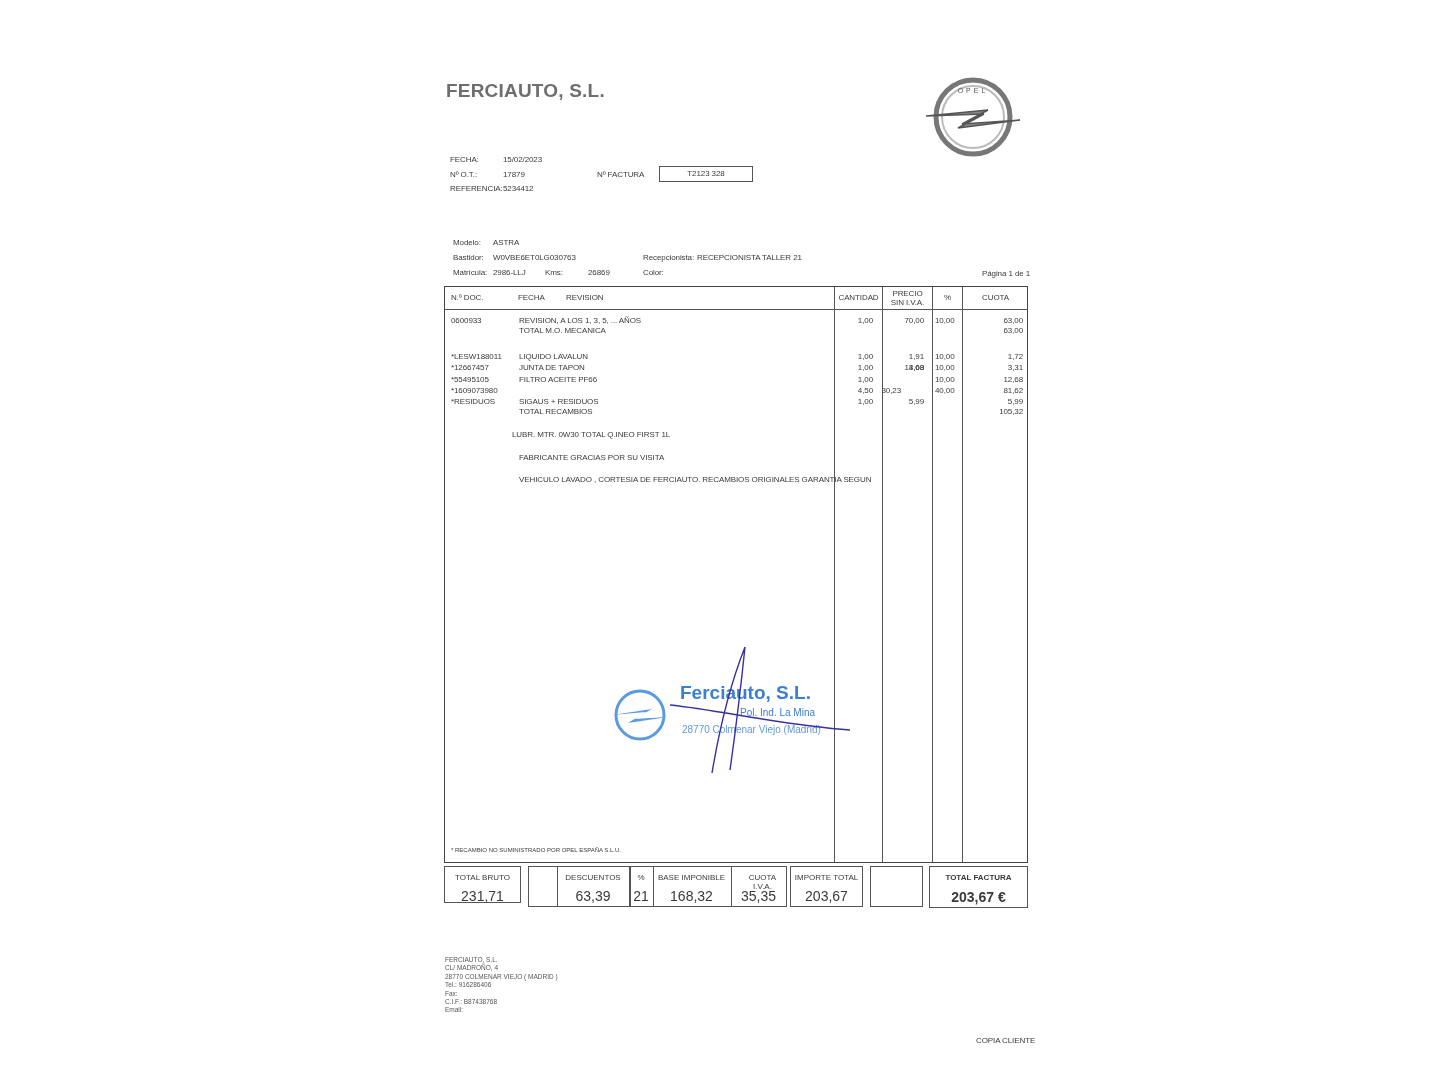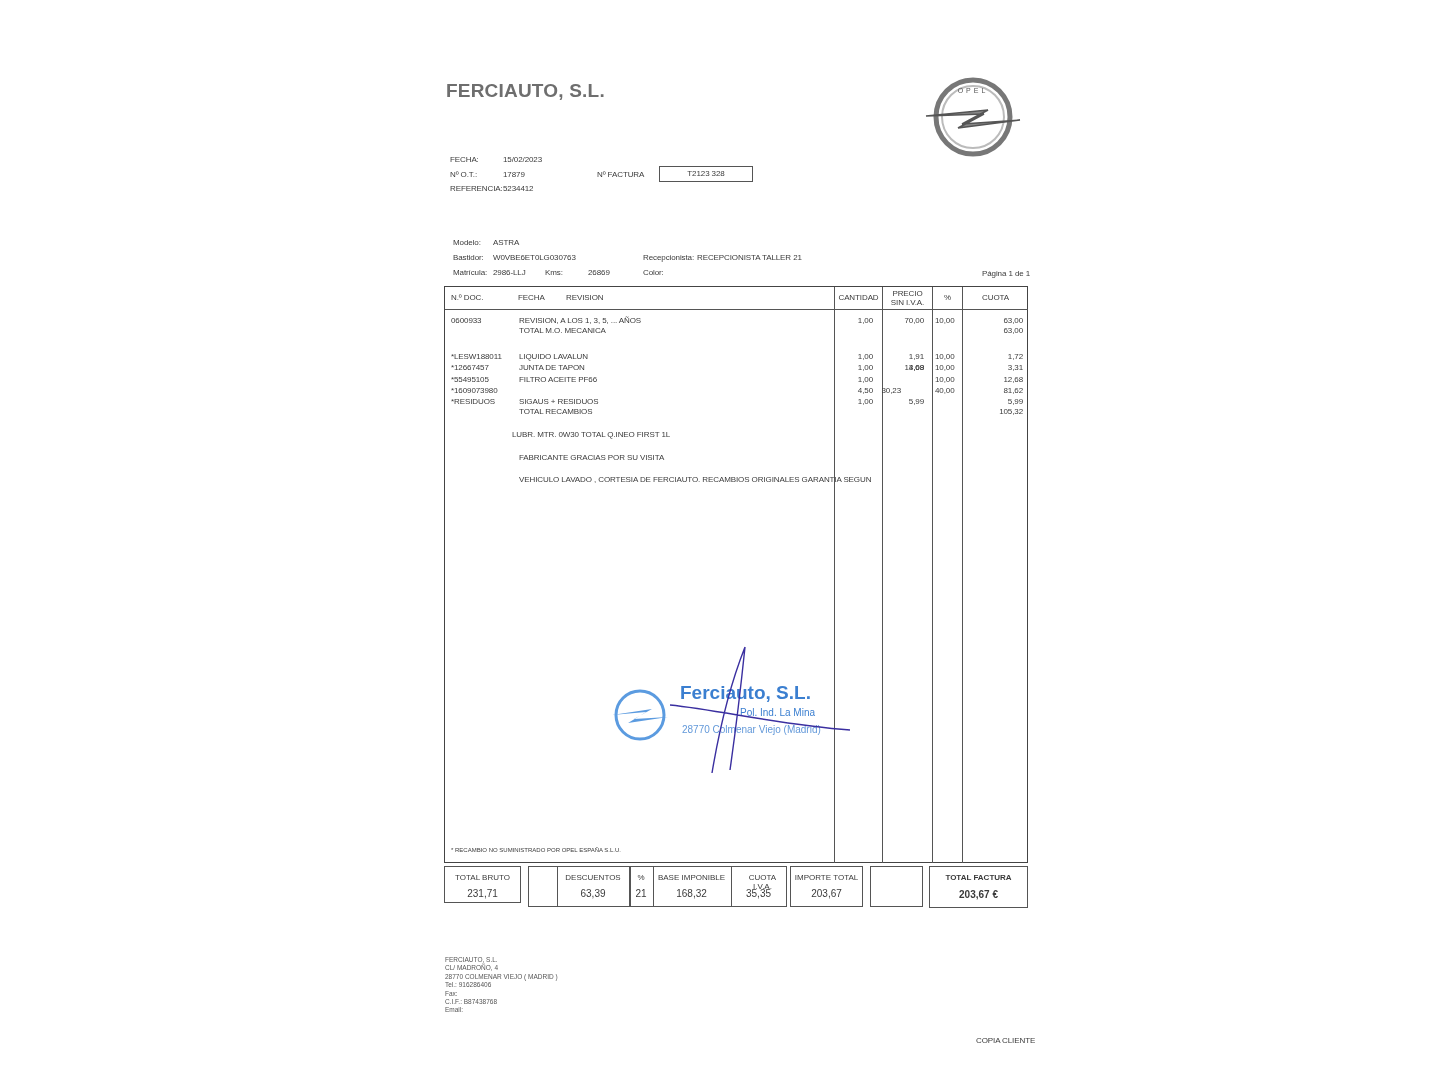--- a/index.html
+++ b/index.html
@@ -10,21 +10,21 @@
   .company-title { left:446px; top:80px; font-size:19px; font-weight:bold; color:#6e6e6e; letter-spacing:0.2px; }
   .logo { left:918px; top:76px; width:110px; height:82px; }
   .factura-box { left:659px; top:166px; width:92px; height:14px; border:1px solid #555; text-align:center; line-height:14px; }
   .table-frame { left:444px; top:286px; width:584px; height:577px; border:1px solid #444; box-sizing:border-box; }
   .hline { position:absolute; background:#555; height:1px; }
   .vline { position:absolute; background:#555; width:1px; }
   .r { text-align:right; }
   .c { text-align:center; }
   .box { position:absolute; border:1px solid #555; box-sizing:border-box; }
   .box-head { font-size:8px; text-align:center; position:absolute; left:0; right:0; top:6px; }
-  .box-val { font-size:10px; text-align:center; position:absolute; left:0; right:0; top:21px; }
+  .box-val { font-size:14px; text-align:center; position:absolute; left:0; right:0; top:21px; }
   .stamp { left:610px; top:645px; width:250px; height:130px; }
   .stamp-text { color:#3b7fd0; font-weight:bold; }
 </style>
 </head>
 <body>
 
 <div class="abs company-title">FERCIAUTO, S.L.</div>
 
 <svg class="abs logo" viewBox="0 0 110 82">
   <circle cx="55" cy="41" r="37" fill="none" stroke="#777" stroke-width="5"></circle>

